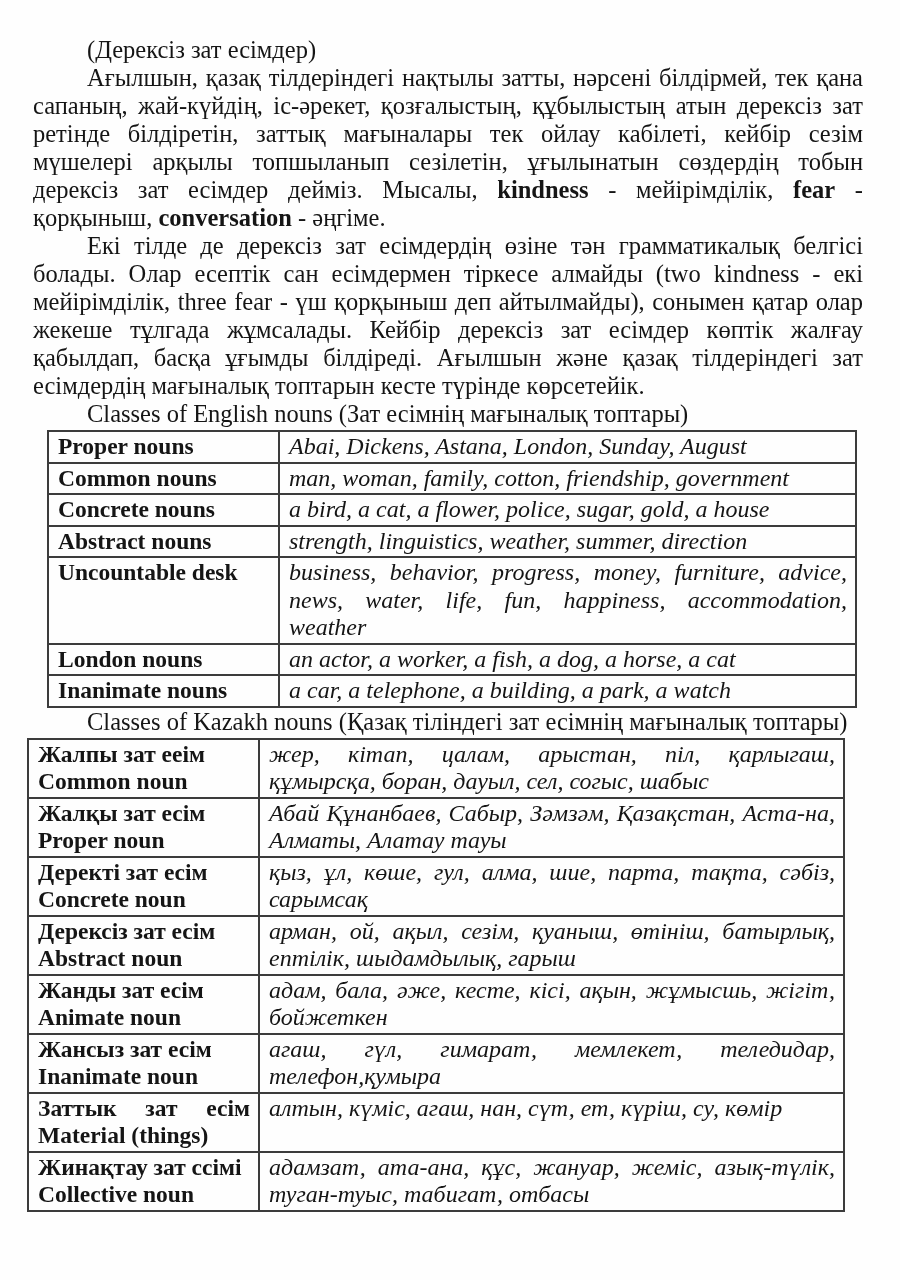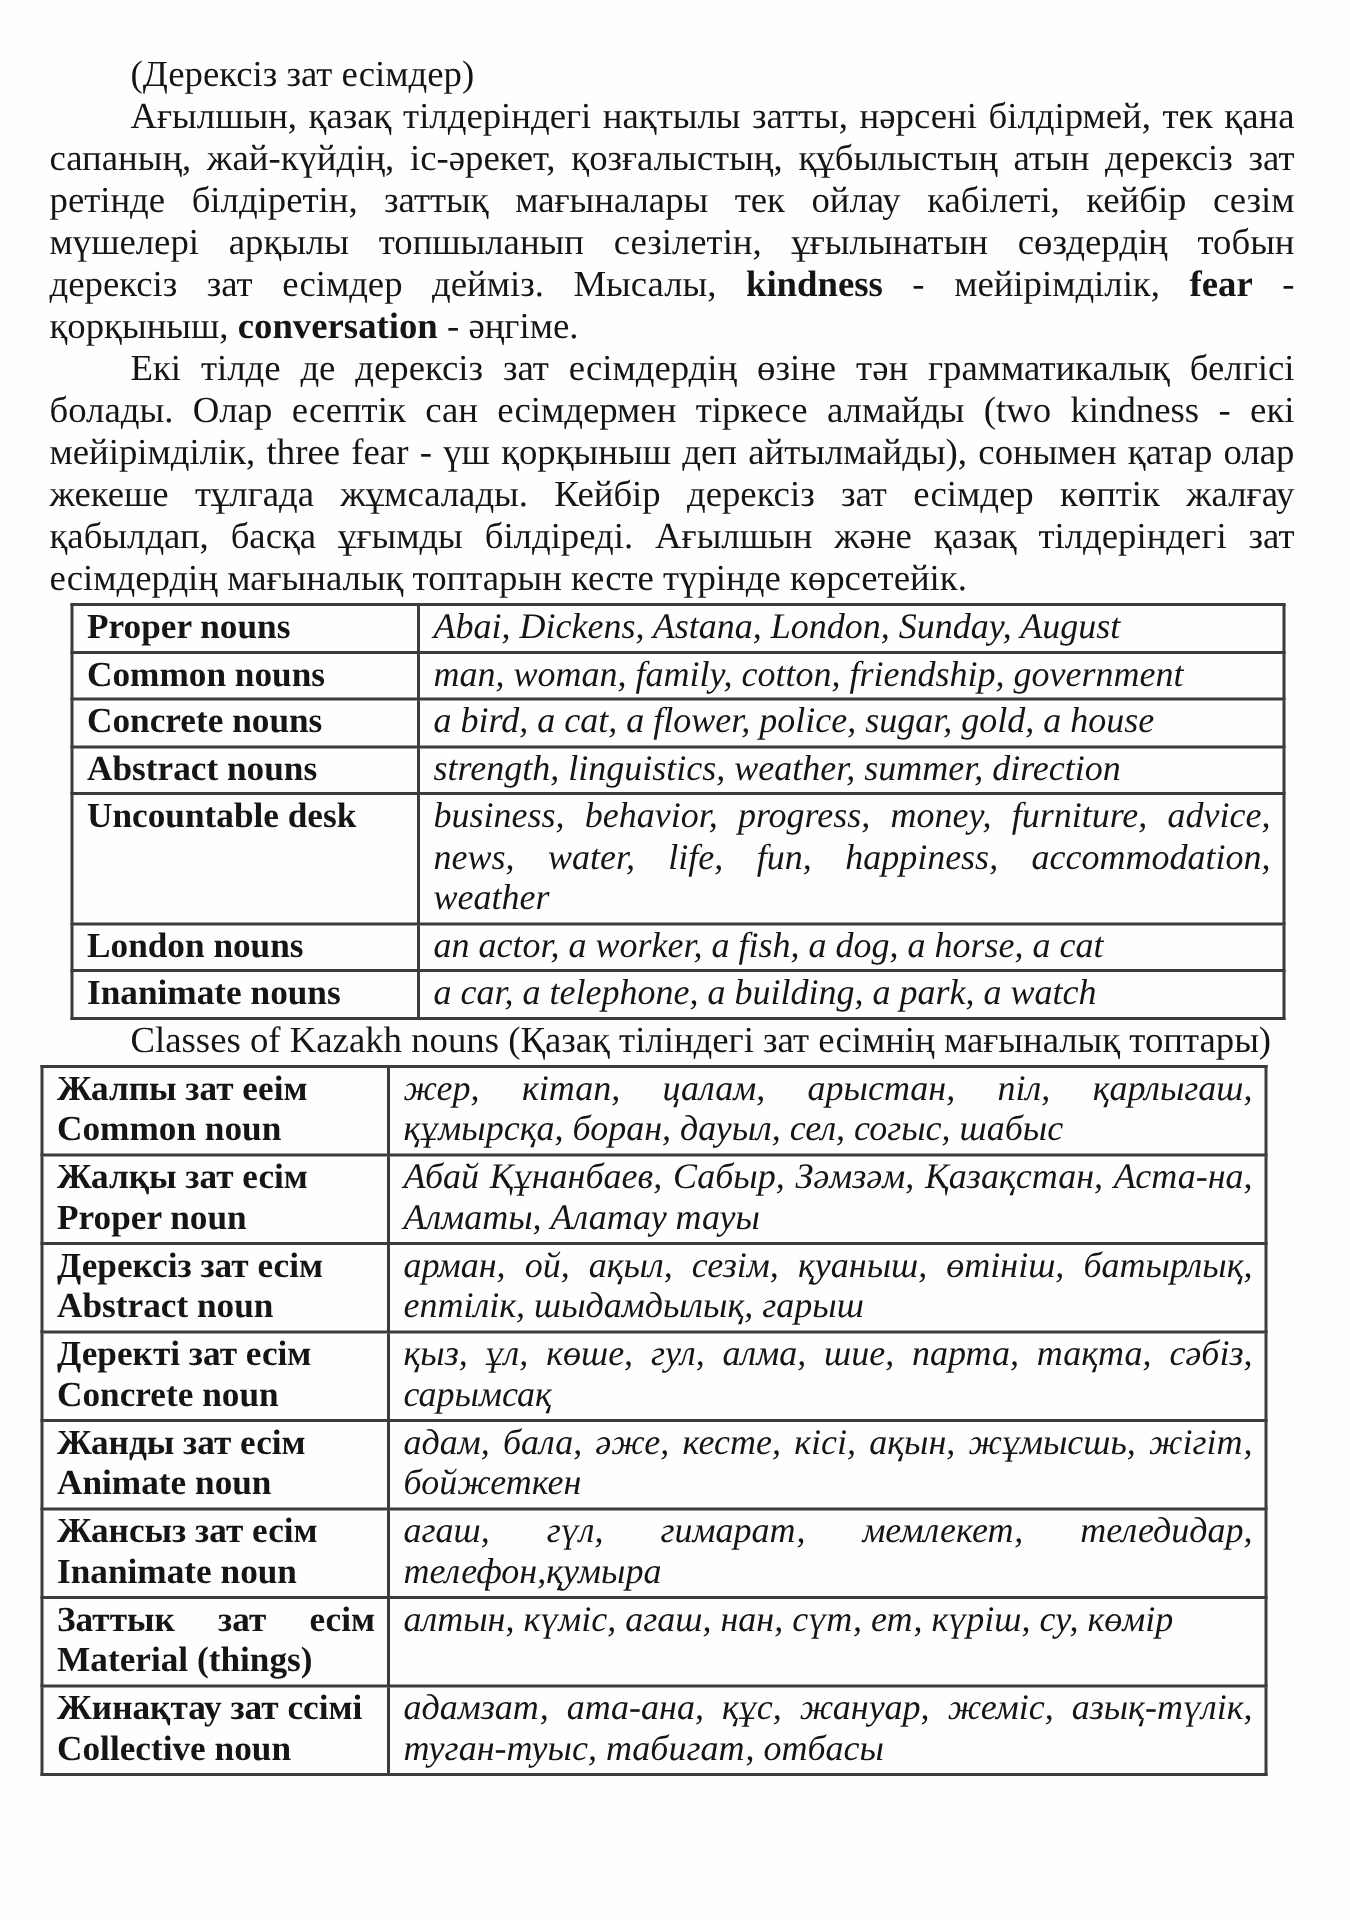--- a/index.html
+++ b/index.html
@@ -63,20 +63,21 @@
 <body>
 
 <div class="page">
 
   <p class="body-text single-line">(Дерексіз зат есімдер)</p>
 
   <p class="body-text"><span>Ағылшын, қазақ тілдеріндегі нақтылы затты, нәрсені білдірмей, тек қана сапаның, жай-күйдің, іс-әрекет, қозғалыстың, құбылыстың атын дерексіз зат ретінде білдіретін, заттық мағыналары тек ойлау кабілеті, кейбір сезім мүшелері арқылы топшыланып сезілетін, ұғылынатын сөздердің тобын дерексіз зат есімдер дейміз. Мысалы, </span><span class="b">kindness</span><span> - мейірімділік, </span><span class="b">fear</span><span> - қорқыныш, </span><span class="b">conversation</span><span> - әңгіме.</span></p>
 
   <p class="body-text">Екі тілде де дерексіз зат есімдердің өзіне тән грамматикалық белгісі болады. Олар есептік сан есімдермен тіркесе алмайды (two kindness - екі мейірімділік, three fear - үш қорқыныш деп айтылмайды), сонымен қатар олар жекеше тұлгада жұмсалады. Кейбір дерексіз зат есімдер көптік жалғау қабылдап, басқа ұғымды білдіреді. Ағылшын және қазақ тілдеріндегі зат есімдердің мағыналық топтарын кесте түрінде көрсетейік.</p>
 
+  <p class="body-text single-line">Classes of English nouns (Зат есімнің мағыналық топтары)</p>
 
   <table class="tbl-english">
     <tbody>
         <tr>
           <td class="c1">Proper nouns</td>
           <td class="examples">Abai, Dickens, Astana, London, Sunday, August</td>
         </tr>
         <tr>
           <td class="c1">Common nouns</td>
           <td class="examples">man, woman, family, cotton, friendship, government</td>
@@ -117,31 +118,31 @@
         </tr>
         <tr>
           <td class="c1">
             <div class="kz-term">Жалқы зат есім</div>
             <div class="kz-subtitle">Proper noun</div>
           </td>
           <td class="examples">Абай Құнанбаев, Сабыр, Зәмзәм, Қазақстан, Аста-на, Алматы, Алатау тауы</td>
         </tr>
         <tr>
           <td class="c1">
+            <div class="kz-term">Деректі зат есім</div>
+            <div class="kz-subtitle">Concrete noun</div>
+          </td>
+          <td class="examples">қыз, ұл, көше, гул, алма, шие, парта, тақта, сәбіз, сарымсақ</td>
+        </tr>
+        <tr>
+          <td class="c1">
             <div class="kz-term">Дерексіз зат есім</div>
             <div class="kz-subtitle">Abstract noun</div>
           </td>
           <td class="examples">арман, ой, ақыл, сезім, қуаныш, өтініш, батырлық, ептілік, шыдамдылық, гарыш</td>
-        </tr>
-        <tr>
-          <td class="c1">
-            <div class="kz-term">Деректі зат есім</div>
-            <div class="kz-subtitle">Concrete noun</div>
-          </td>
-          <td class="examples">қыз, ұл, көше, гул, алма, шие, парта, тақта, сәбіз, сарымсақ</td>
         </tr>
         <tr>
           <td class="c1">
             <div class="kz-term">Жанды зат есім</div>
             <div class="kz-subtitle">Animate noun</div>
           </td>
           <td class="examples">адам, бала, әже, кесте, кісі, ақын, жұмысшь, жігіт, бойжеткен</td>
         </tr>
         <tr>
           <td class="c1">

